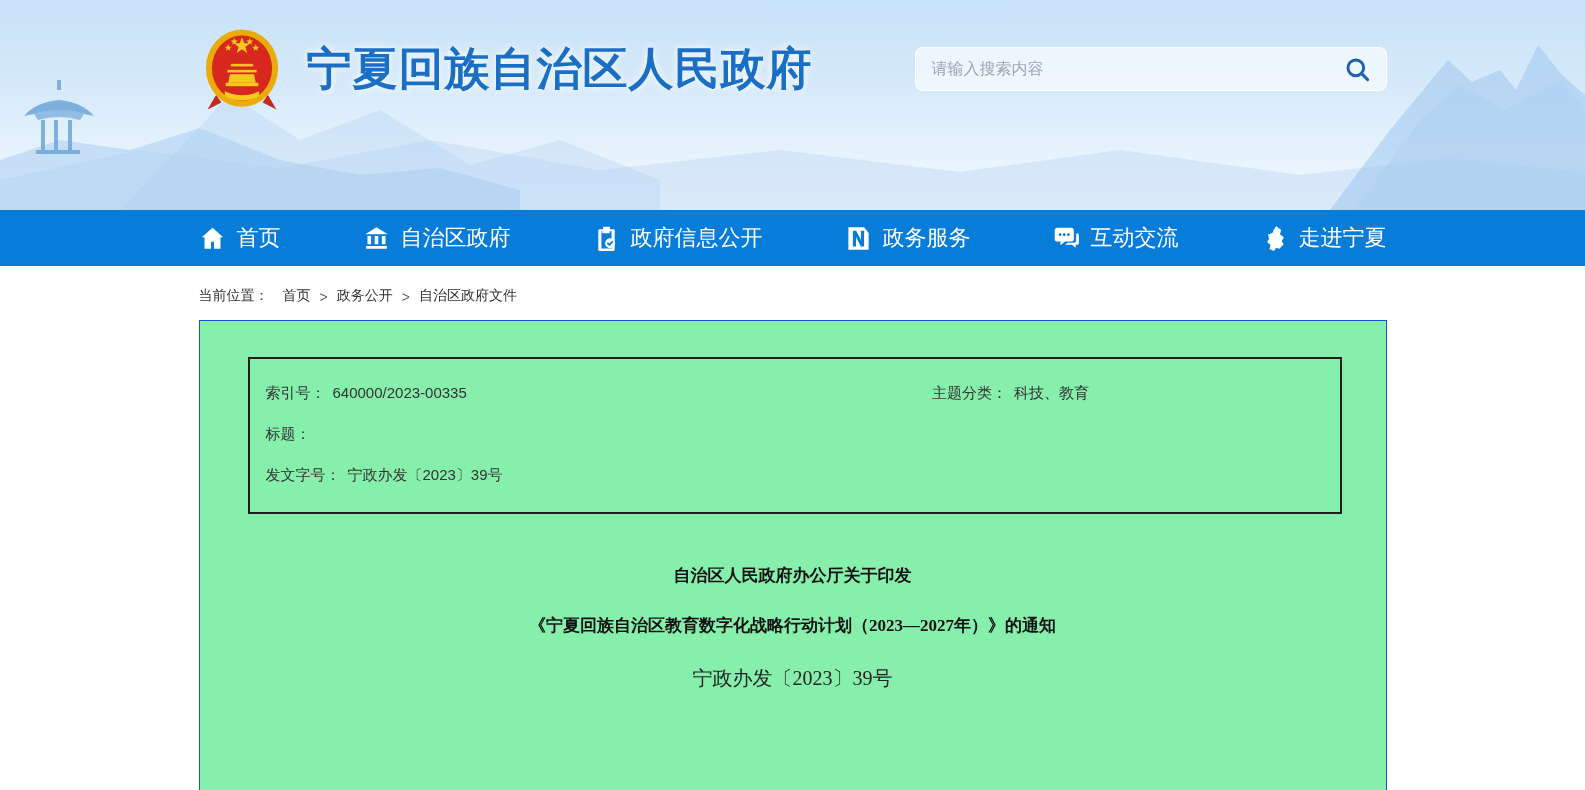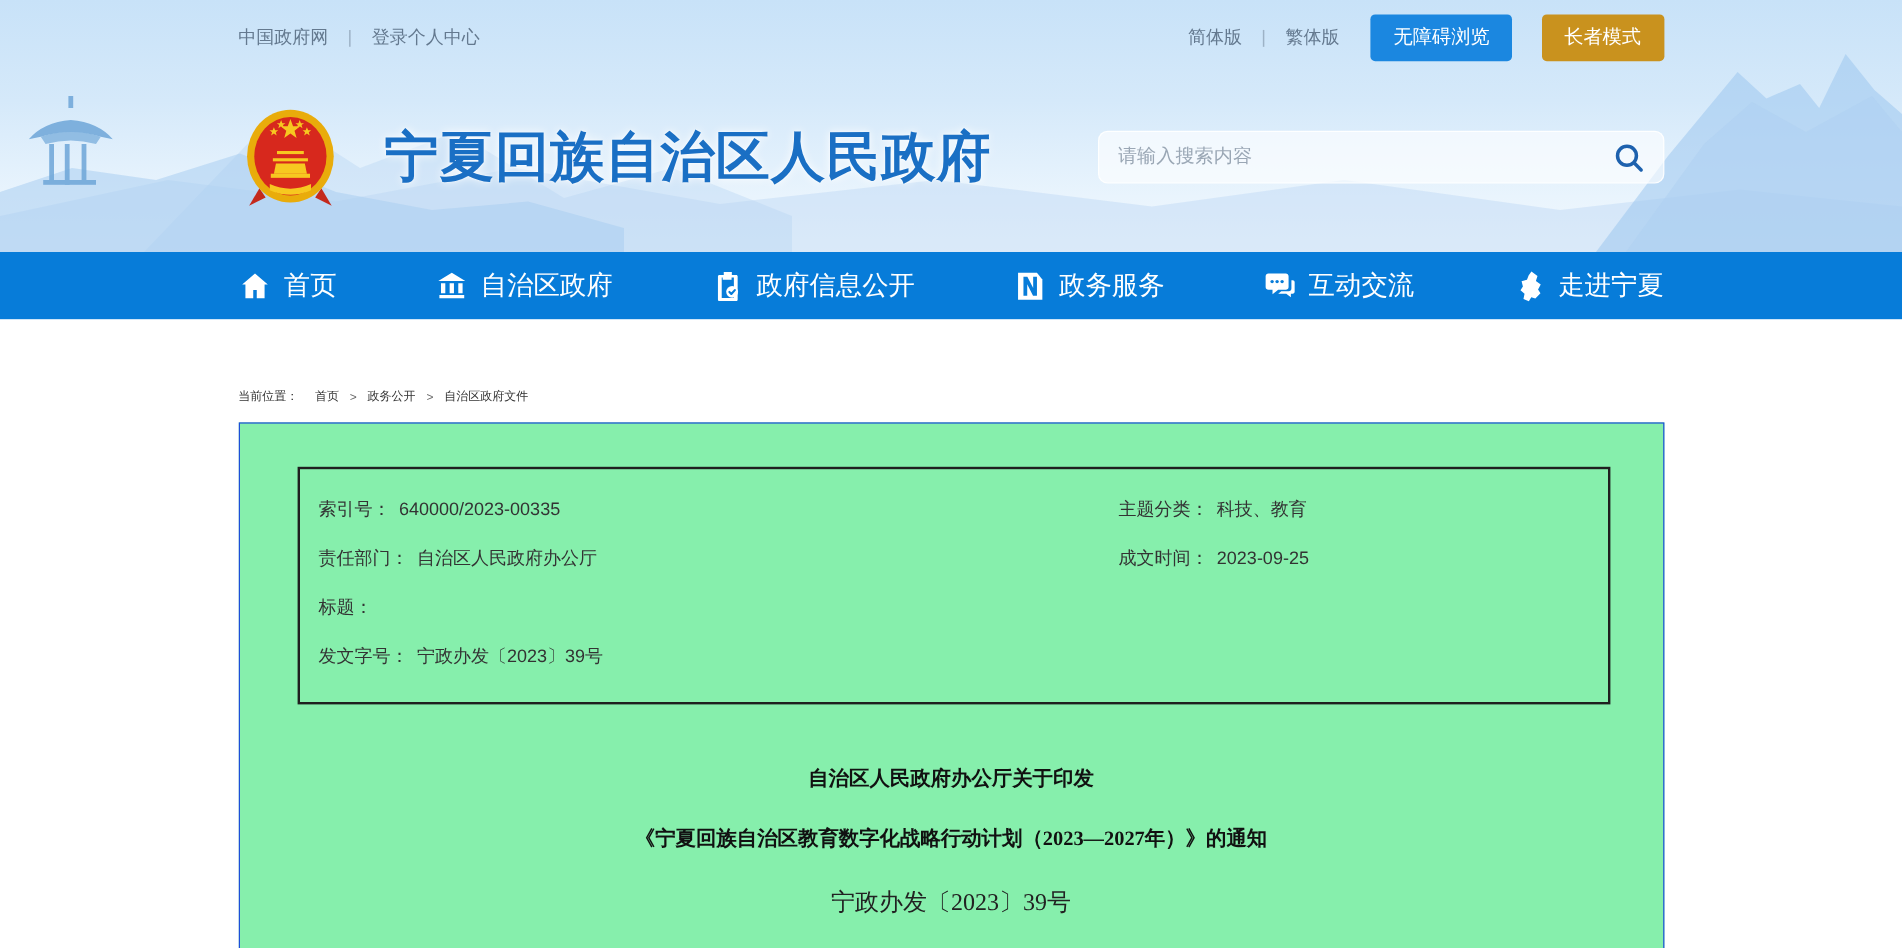--- a/index.html
+++ b/index.html
@@ -32,21 +32,21 @@
   .topbar .sep { margin: 0 12px; color: #9db2c6; }
   .tb-btn {
     border: none; color: #fff; font-size: 16px; cursor: pointer;
     padding: 9px 19px; border-radius: 4px; font-family: inherit;
   }
   .btn-accessibility { background: #1b87e0; margin-left: 22px; }
   .btn-elder { background: #c9921e; margin-left: 20px; }
 
   
   .header-main { height: 138px; display: flex; justify-content: space-between; align-items: center; }
-  .brand { display: flex; align-items: center; gap: 36px; cursor: pointer; justify-content: center; }
+  .brand { display: flex; align-items: center; gap: 22px; cursor: pointer; justify-content: center; }
   .emblem { width: 86px; height: 86px; display: block; }
   .site-title {
     font-size: 45px; font-weight: bold; color: #1a6fc4; letter-spacing: 1px;
     text-shadow: 0 0 8px rgba(255,255,255,0.95), 0 0 2px rgba(255,255,255,0.9);
     white-space: nowrap;
   }
   .searchbox {
     width: 472px; height: 44px;
     background: rgba(255,255,255,0.62);
     border: 1px solid rgba(255,255,255,0.9);
@@ -62,22 +62,22 @@
   .search-btn { width: 28px; height: 28px; cursor: pointer; display: flex; align-items: center; justify-content: center; }
 
   
   .navbar { height: 56px; background: #077cd9; }
   .nav-row { display: flex; justify-content: space-between; align-items: center; height: 100%; }
   .nav-item { display: flex; align-items: center; gap: 11px; color: #fff; font-size: 22px; cursor: pointer; white-space: nowrap; }
   .nav-item svg { width: 27px; height: 27px; display: block; }
 
   
   .breadcrumb {
-    padding: 21px 0 15px; font-size: 10px; color: #333;
-    display: flex; align-items: flex-end; margin-top: 36px;
+    padding: 21px 0 15px; font-size: 14px; color: #333;
+    display: flex; align-items: flex-end;
   }
   .breadcrumb .bc-label { margin-right: 14px; }
   .breadcrumb a { color: #333; text-decoration: none; cursor: pointer; }
   .breadcrumb .bc-sep { margin: 0 9px; color: #666; }
 
   
   .main-panel {
     border: 1px solid #1d4ed8;
     background: #86efac;
     height: 576px;
@@ -126,34 +126,20 @@
       <path d="M10,26 Q35,17 60,26 L56,32 Q35,26 14,32 Z" opacity="0.8"></path>
       <rect x="17" y="32" width="4" height="32"></rect>
       <rect x="30" y="32" width="4" height="34"></rect>
       <rect x="44" y="32" width="4" height="32"></rect>
       <rect x="12" y="62" width="44" height="4"></rect>
     </g>
   </svg>
 
   <div class="hw-content">
 
-    <div class="topbar container">
-      <div class="topbar-left">
-        <a>中国政府网</a>
-        <span class="sep">|</span>
-        <a>登录个人中心</a>
-      </div>
-      <div class="topbar-right">
-        <a>简体版</a>
-        <span class="sep">|</span>
-        <a>繁体版</a>
-        <button class="tb-btn btn-accessibility">无障碍浏览</button>
-        <button class="tb-btn btn-elder">长者模式</button>
-      </div>
-    </div>
 
     <div class="header-main container">
       <div class="brand">
         <svg class="emblem" viewBox="0 0 100 100">
           <path d="M20,80 L10,97 26,89 Z" fill="#c4291c"></path>
           <path d="M80,80 L90,97 74,89 Z" fill="#c4291c"></path>
           <ellipse cx="50" cy="49" rx="42" ry="45" fill="#e9ac0b"></ellipse>
           <ellipse cx="50" cy="49" rx="35" ry="38" fill="#d7281d"></ellipse>
           <g fill="#f7c820">
             <polygon points="50,13 52.6,20 59.5,20 54,24.4 56,31.4 50,27 44,31.4 46,24.4 40.5,20 47.4,20"></polygon>
@@ -248,30 +234,20 @@
       <div class="meta-cell left">
         <span class="m-label">索引号：</span>
         <span class="m-value">640000/2023-00335</span>
       </div>
       <div class="meta-cell right">
         <span class="m-label">主题分类：</span>
         <span class="m-value">科技、教育</span>
       </div>
     </div>
     <div class="meta-row">
-      <div class="meta-cell left">
-        <span class="m-label">责任部门：</span>
-        <span class="m-value">自治区人民政府办公厅</span>
-      </div>
-      <div class="meta-cell right">
-        <span class="m-label">成文时间：</span>
-        <span class="m-value">2023-09-25</span>
-      </div>
-    </div>
-    <div class="meta-row">
       <div class="meta-cell full">
         <span class="m-label">标题：</span>
       </div>
     </div>
     <div class="meta-row">
       <div class="meta-cell left">
         <span class="m-label">发文字号：</span>
         <span class="m-value">宁政办发〔2023〕39号</span>
       </div>
     </div>

